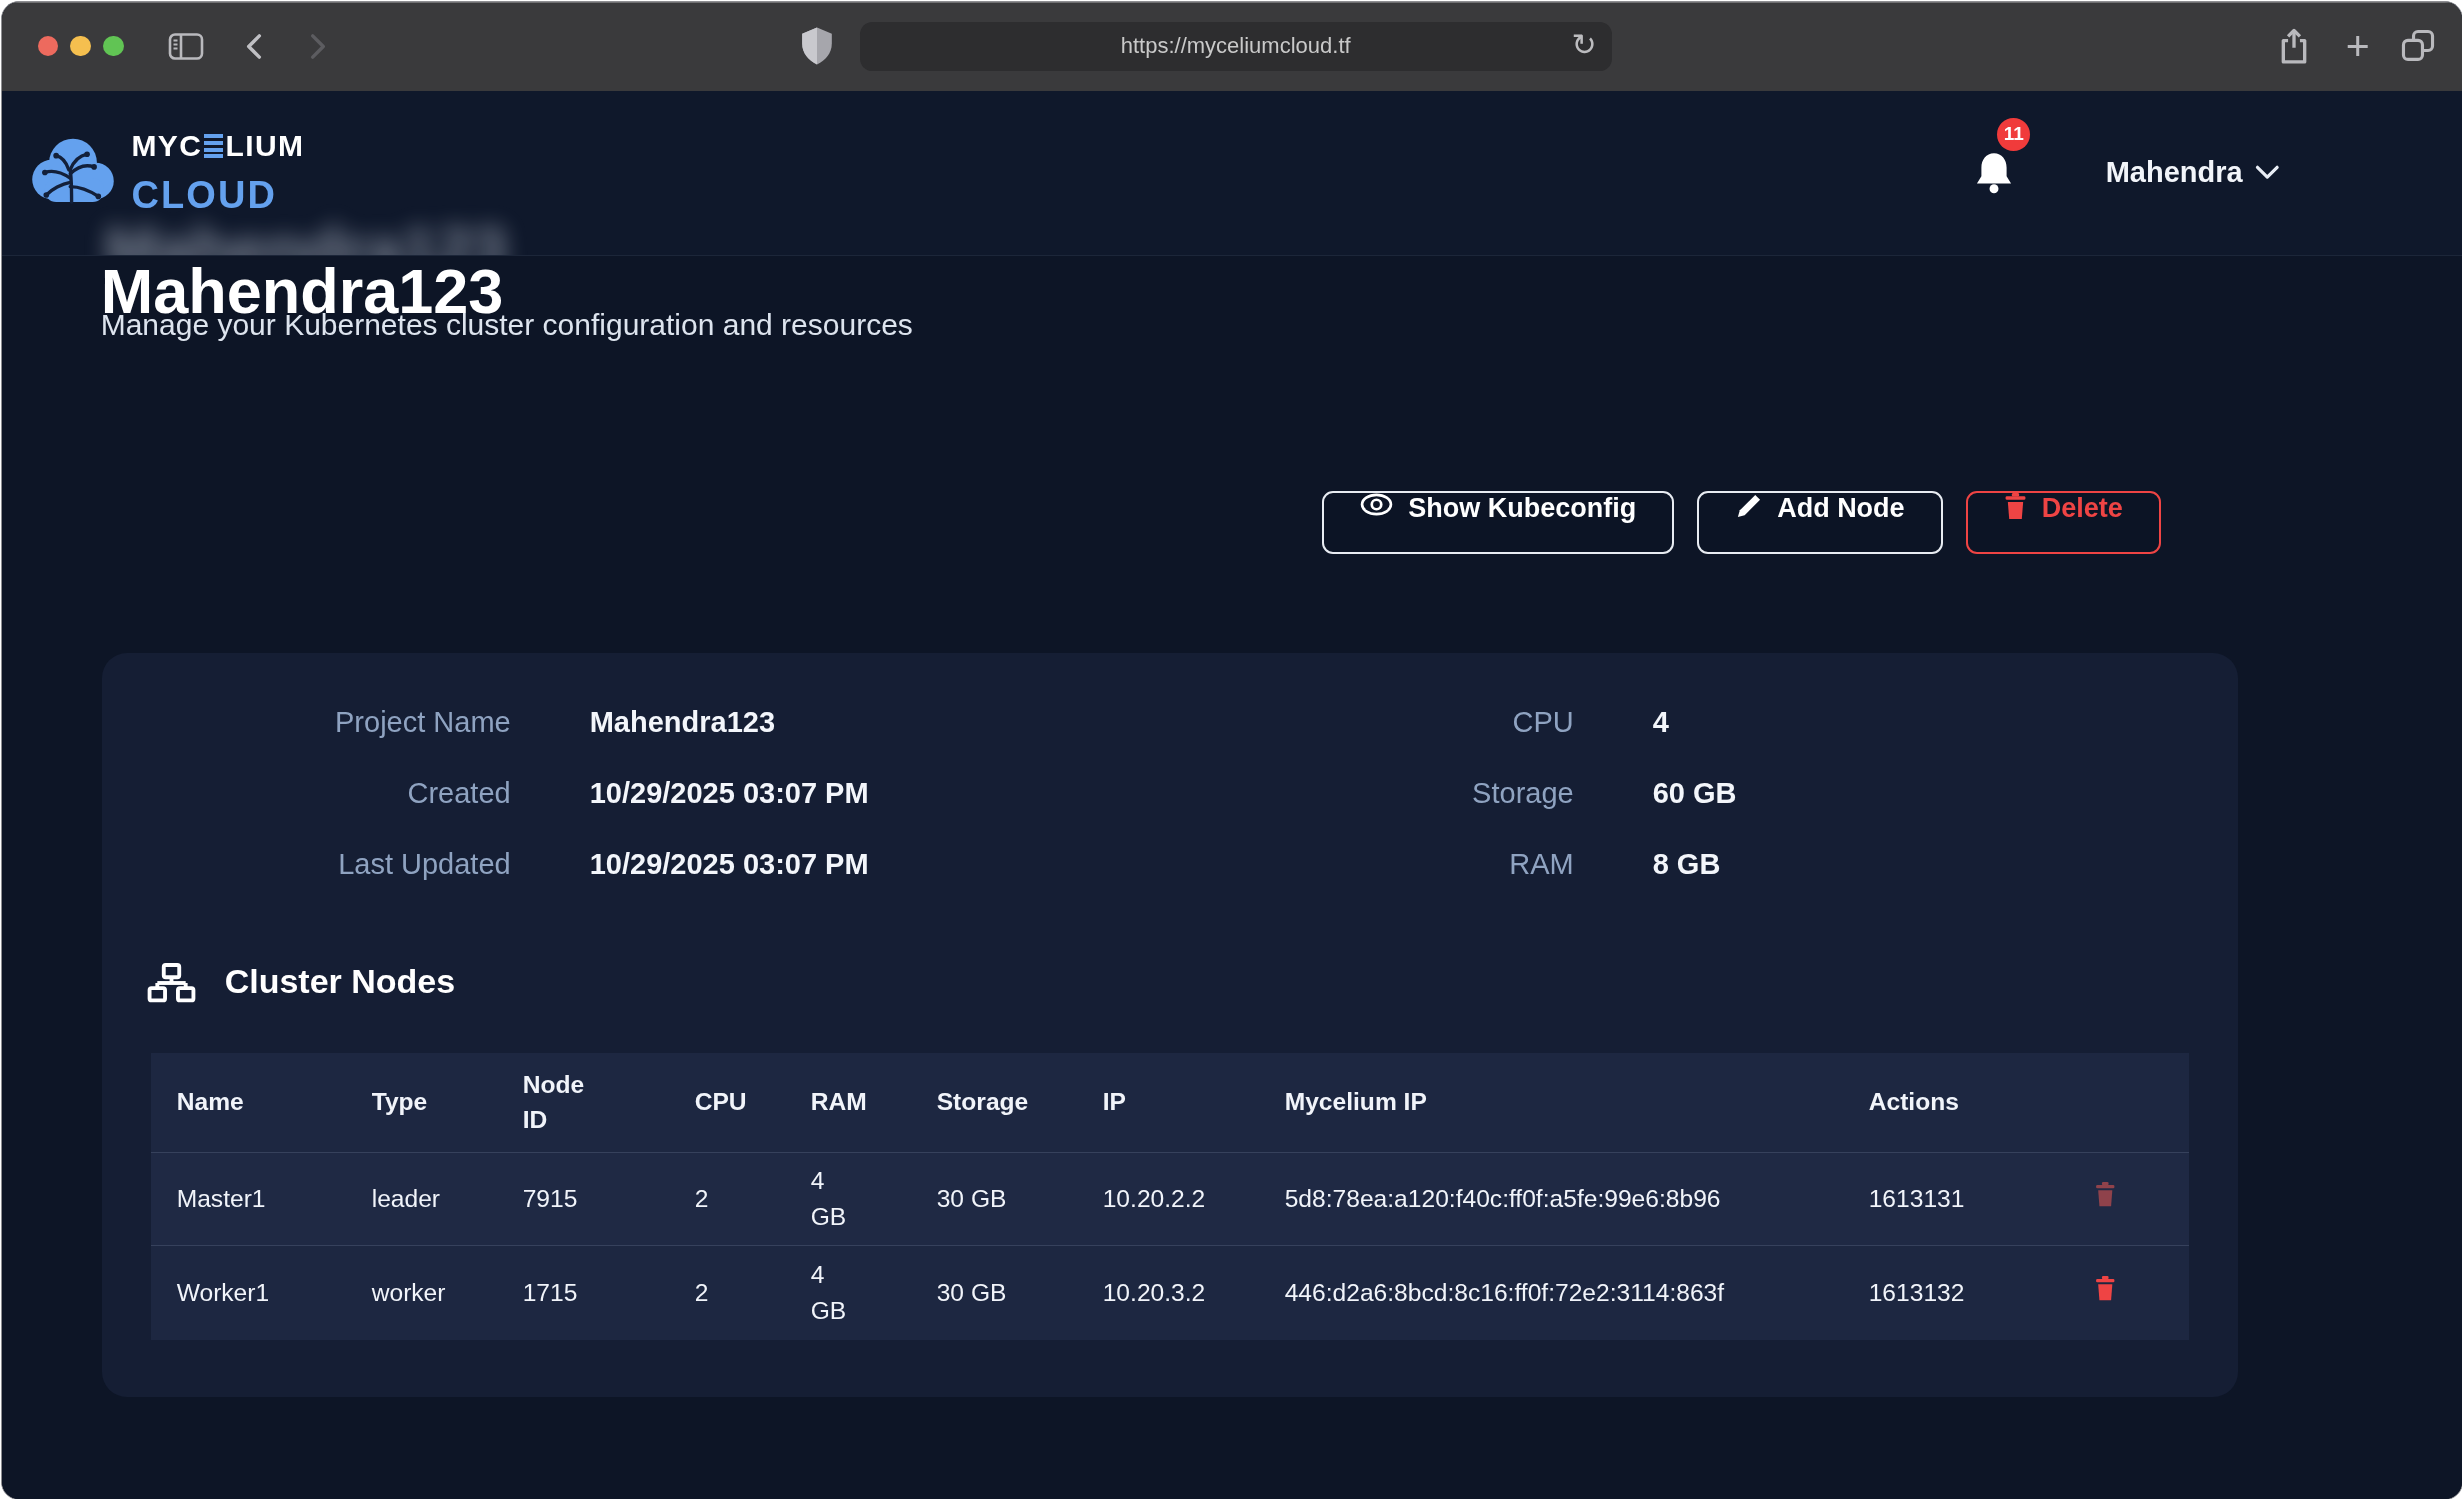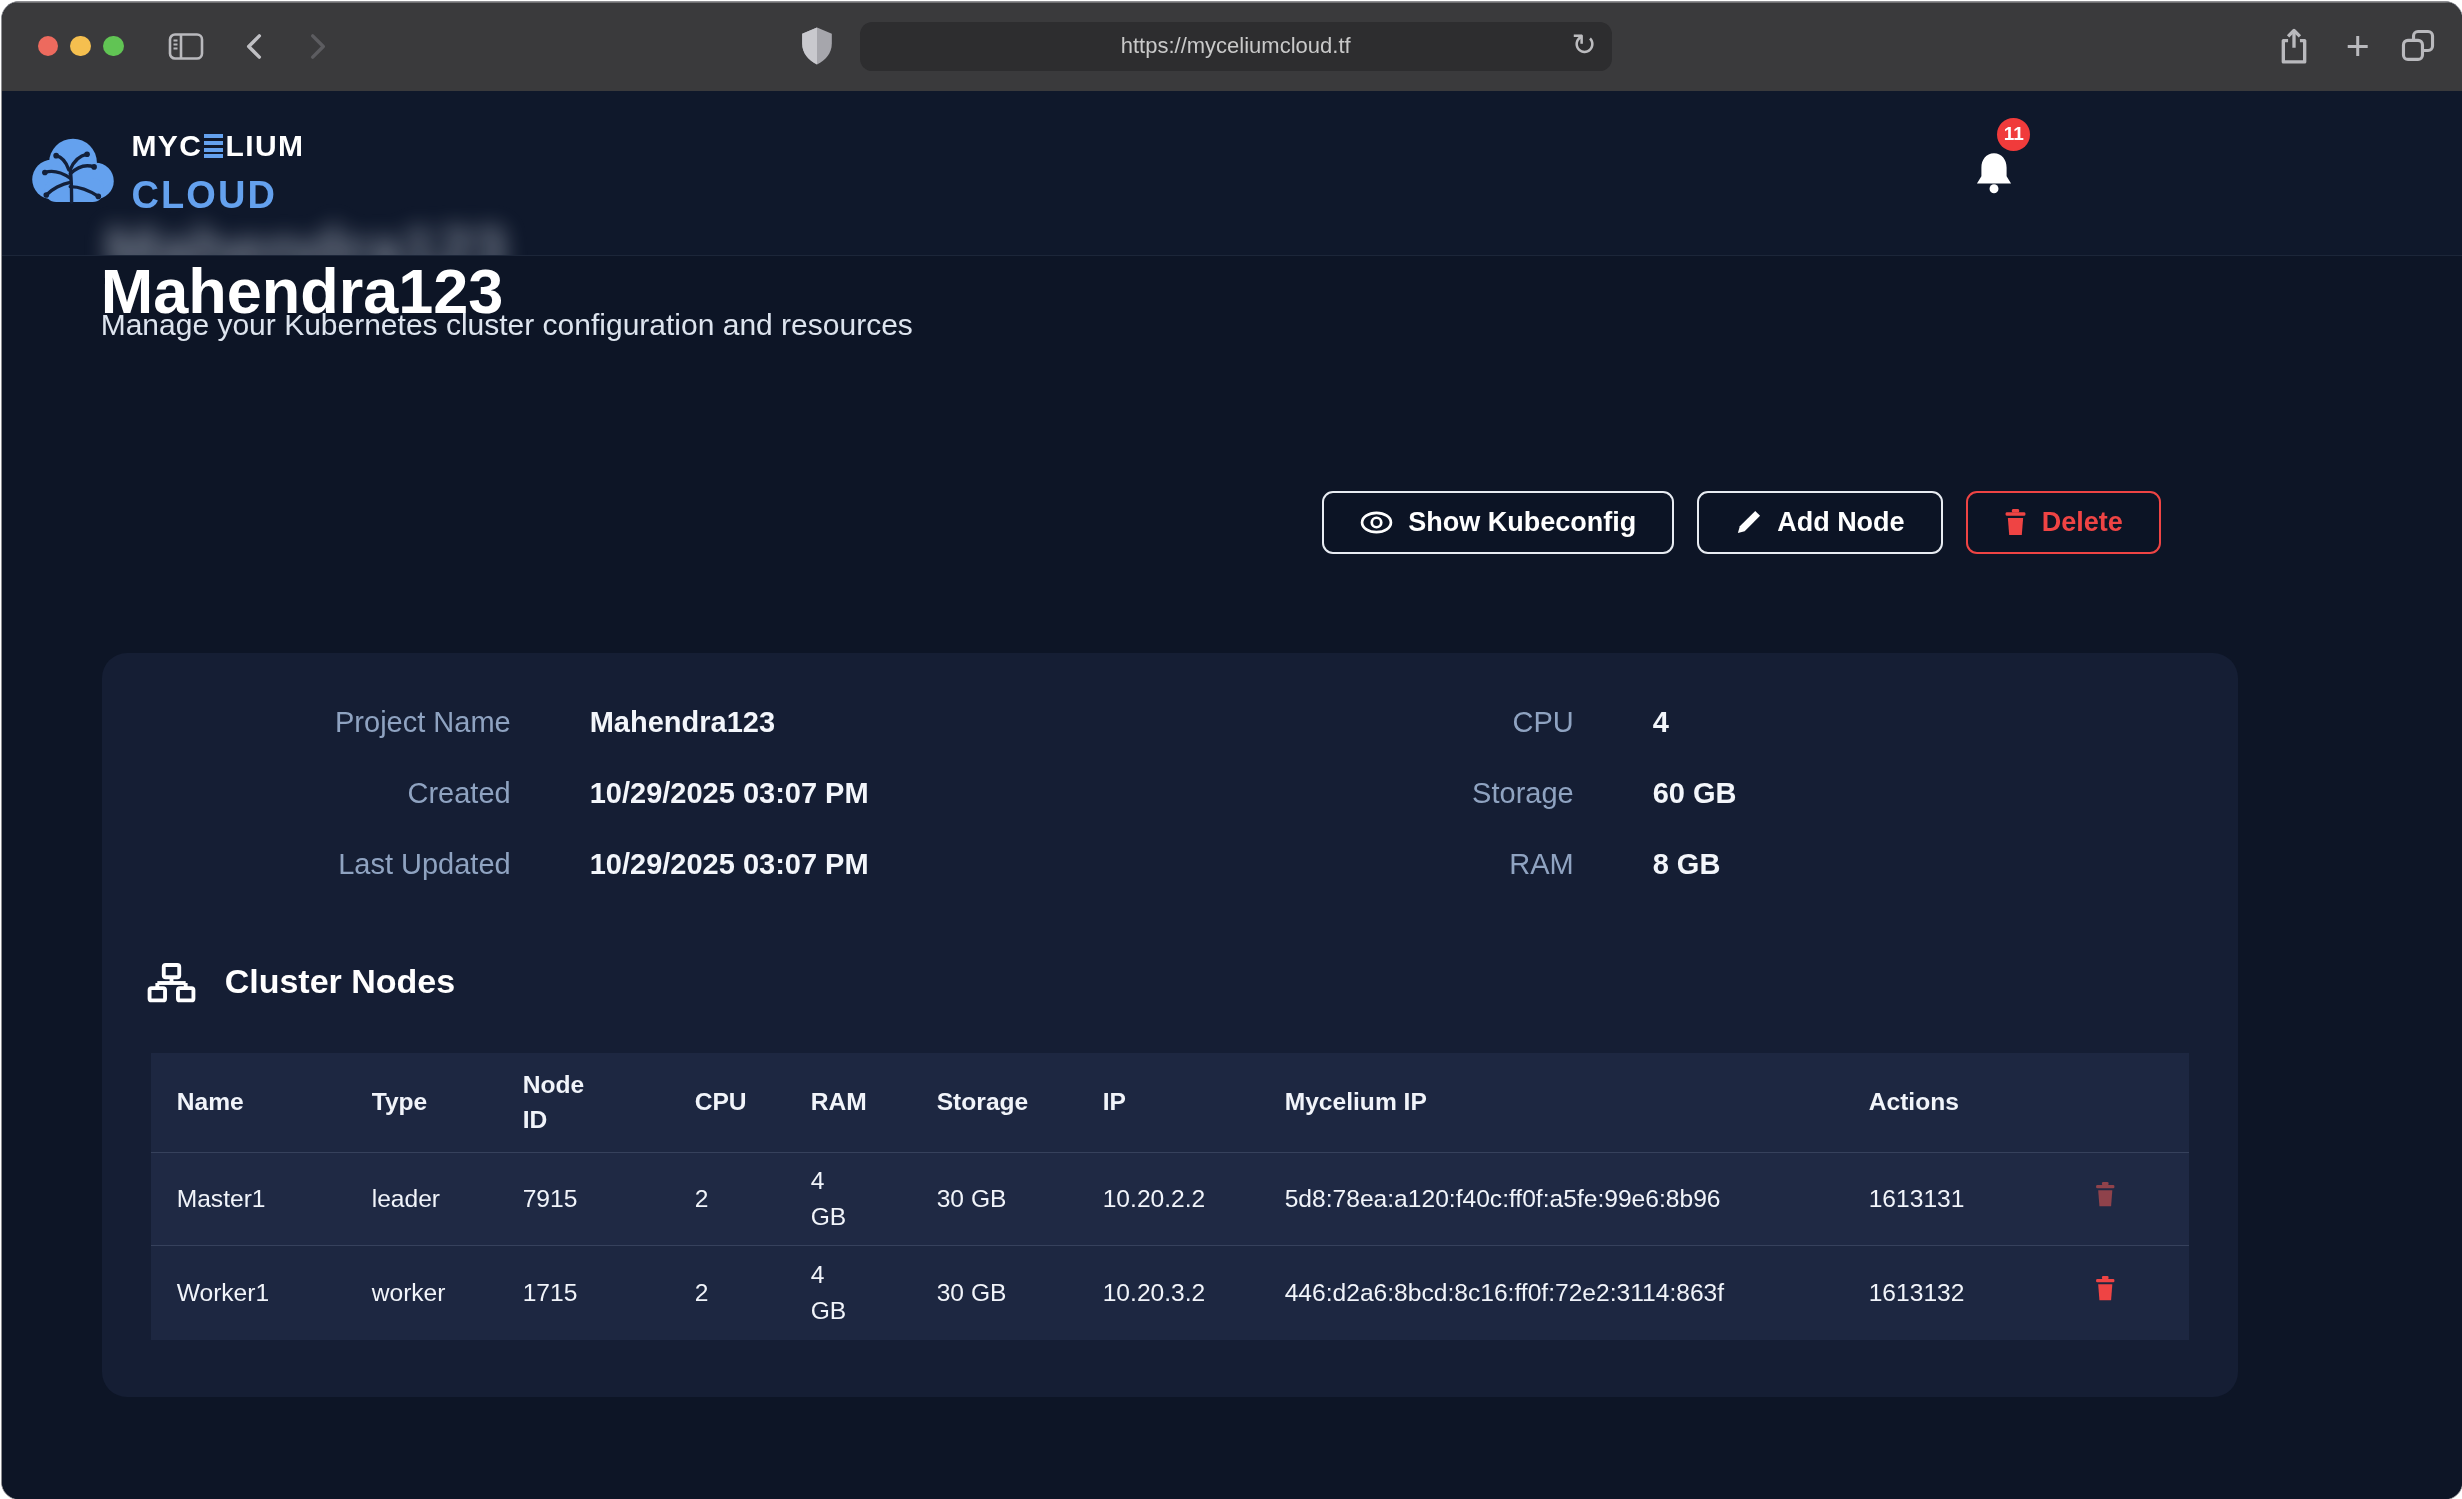--- a/index.html
+++ b/index.html
@@ -35,21 +35,21 @@
   .nav-link{color:#f2f5fa;font-size:29px;font-weight:600;cursor:pointer;}
   .bell-wrap{position:absolute;left:1971px;top:0;height:164px;display:flex;align-items:center;}
   .badge{position:absolute;left:24.6px;top:27px;min-width:33px;height:33px;border-radius:16.4px;background:#f03b3b;
          color:#fff;font-size:19px;font-weight:bold;display:flex;align-items:center;justify-content:center;}
   .user{position:absolute;left:2104px;top:0;height:164px;display:flex;align-items:center;gap:12.3px;}
   .user-name{color:#f2f5fa;font-size:29px;font-weight:600;}
   .page-title{position:absolute;left:99px;top:124px;font-size:63px;font-weight:bold;color:#ffffff;
               line-height:68px;z-index:1;white-space:nowrap;}
   .subtitle{position:absolute;left:99px;top:217px;font-size:30px;color:#dde4ee;z-index:1;}
   .actions{position:absolute;top:400px;right:301px;display:flex;gap:23px;z-index:1;}
-  .btn{height:63px;display:flex;align-items:center;gap:15px;padding:17px 36px;border:2.1px solid #e8ecf2;
+  .btn{height:63px;display:flex;align-items:flex-start;gap:15px;padding:0 36px;border:2.1px solid #e8ecf2;
        border-radius:11px;color:#ffffff;font-size:27px;font-weight:bold;background:rgba(13,21,38,.4);cursor:pointer;}
   .btn.danger{border-color:#ef4444;color:#ef4444;}
   
   .panel{position:absolute;left:100px;top:562px;width:2136px;height:744px;background:#151e34;
          border-radius:25px;z-index:1;}
   .details{position:absolute;display:grid;column-gap:79px;row-gap:30px;align-items:center;}
   .details .lab{color:#8fa3c1;font-size:29px;text-align:right;line-height:41px;}
   .details .val{color:#f3f6fb;font-size:29px;font-weight:600;line-height:41px;white-space:nowrap;}
   .details.left{left:0;top:49px;grid-template-columns:409px auto;}
   .details.right{left:1128px;top:49px;grid-template-columns:344px auto;}
@@ -179,20 +179,26 @@
 
 
       <div class="bell-wrap">
         <svg width="42" height="48" viewBox="0 0 32 34">
           <path d="M16 2 C10 2 6.4 7 6.4 13 V19.5 L3 25 H29 L25.6 19.5 V13 C25.6 7 22 2 16 2 Z" fill="#ffffff"></path>
           <circle cx="16" cy="29" r="3.4" fill="#ffffff"></circle>
         </svg>
         <div class="badge">11</div>
       </div>
 
+      <div class="user">
+        <span class="user-name">Mahendra</span>
+        <svg width="24.6" height="16.4" viewBox="0 0 20 12">
+          <path d="M2 2 L10 10 L18 2" fill="none" stroke="#e8edf5" stroke-width="2.6" stroke-linecap="round" stroke-linejoin="round"></path>
+        </svg>
+      </div>
     </div>
 
     <div class="actions">
       <button class="btn">
         <svg width="33" height="23" viewBox="0 0 32 22">
           <ellipse cx="16" cy="11" rx="14" ry="9.4" fill="none" stroke="#ffffff" stroke-width="2.6"></ellipse>
           <circle cx="16" cy="11" r="4.6" fill="none" stroke="#ffffff" stroke-width="2.6"></circle>
         </svg>
         <span>Show Kubeconfig</span>
       </button>

